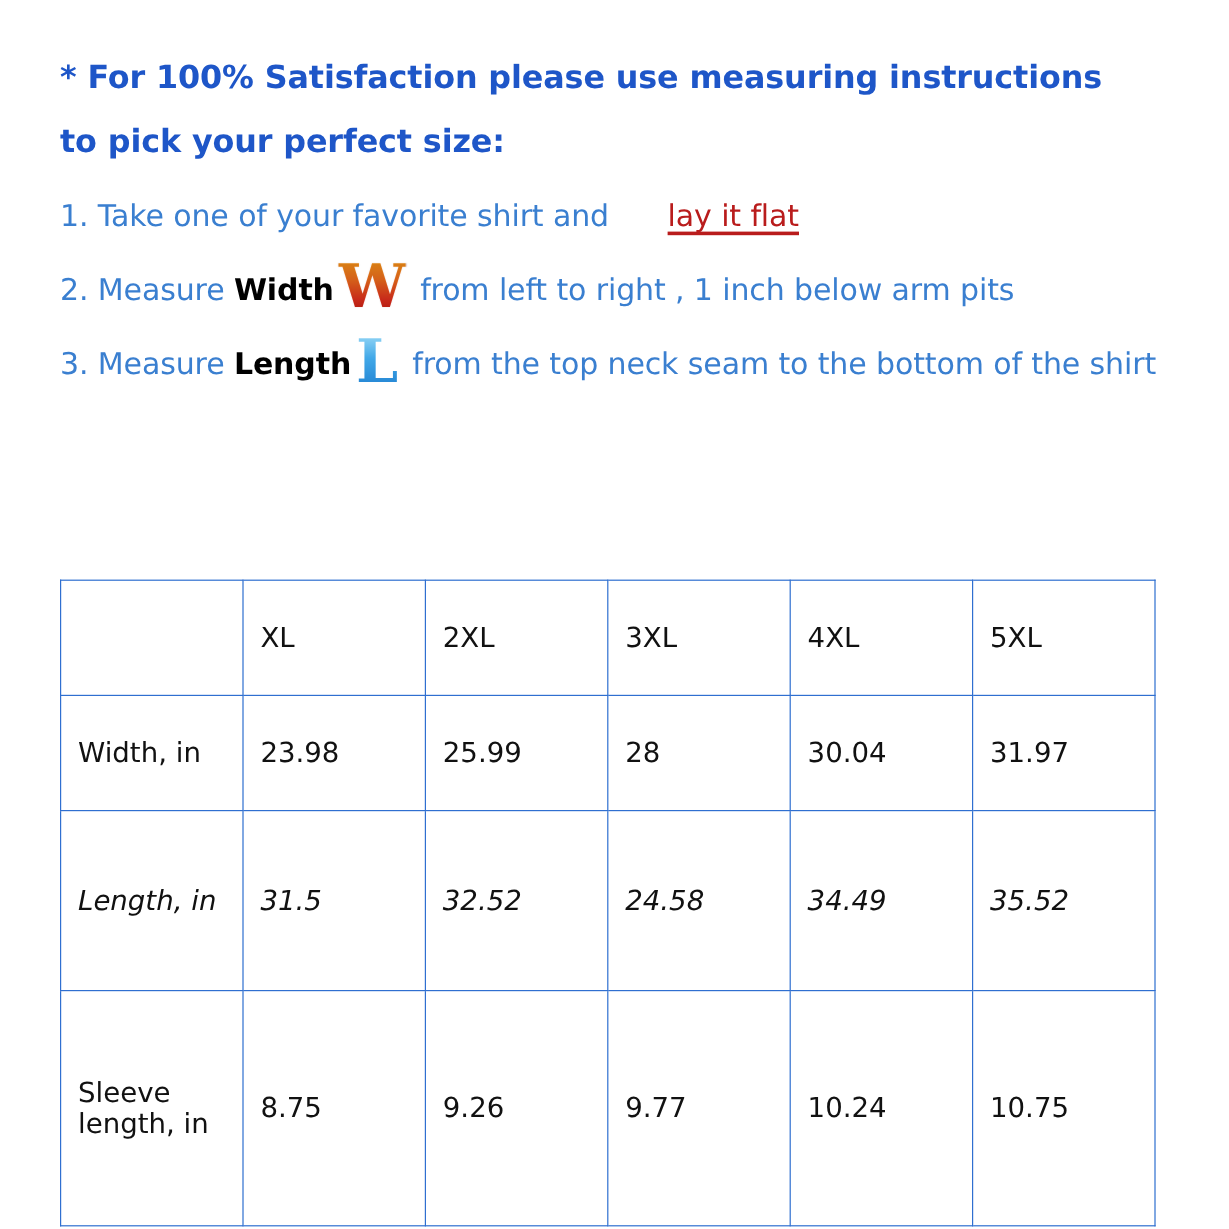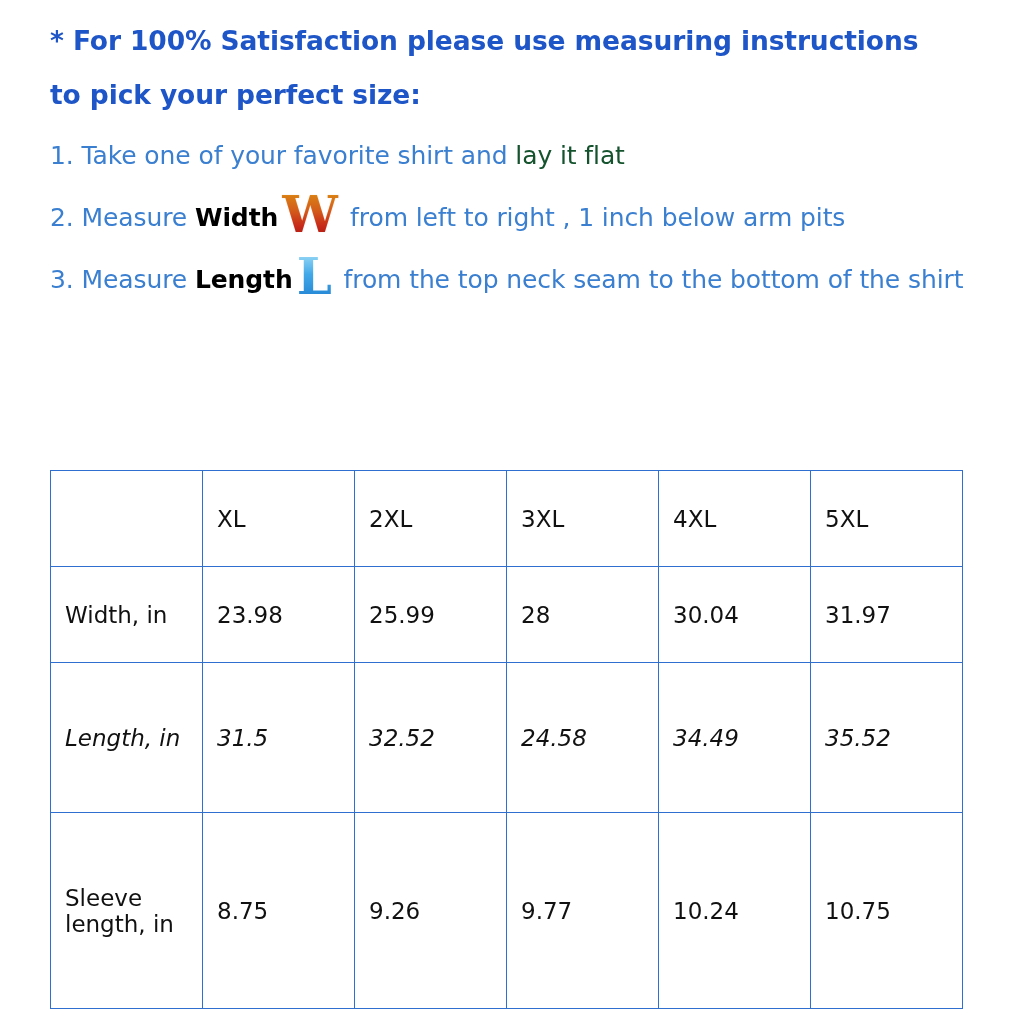--- a/index.html
+++ b/index.html
@@ -11,21 +11,21 @@
     height: 1024px;
     background: #ffffff;
     font-family: "DejaVu Sans", sans-serif;
     overflow: hidden;
   }
   .page {
     position: relative;
     width: 1024px;
     height: 756px;
     box-sizing: border-box;
-    padding: 14px 50px 0 50px;
+    padding: 38px 50px 0 50px;
   }
 
   
   .headline {
     color: #1e56c8;
     font-weight: bold;
     font-size: 26.5px;
     line-height: 54px;
     letter-spacing: -0.1px;
     margin: 0 0 6px 0;
@@ -42,23 +42,25 @@
     white-space: normal;
   }
   .step .num {
     color: #3a7fd0;
   }
   .step .bold-blue {
     color: #000000;
     font-weight: bold;
   }
   .underline-link {
-    color: #14532d;
+    color: #b91c1c;
+    text-decoration: underline;
     text-underline-offset: 5px;
     text-decoration-thickness: 2.5px;
+    margin-left: 41px;
   }
 
   
   .glyph {
     display: inline-block;
     font-weight: bold;
     font-family: "DejaVu Serif", serif;
     line-height: 1;
     position: relative;
     top: 6px;
@@ -77,21 +79,21 @@
     background: linear-gradient(180deg, #9fdcf7 0%, #41a8e8 45%, #1f7fd0 100%);
     -webkit-background-clip: text;
     background-clip: text;
     color: transparent;
   }
 
   
   .size-table {
     position: absolute;
     left: 50px;
-    top: 470px;
+    top: 483px;
     width: 912px;
     border-collapse: collapse;
     table-layout: fixed;
   }
   .size-table td, .size-table th {
     border: 1.5px solid #2f6fd0;
     color: #111111;
     font-size: 23px;
     font-weight: normal;
     text-align: left;

